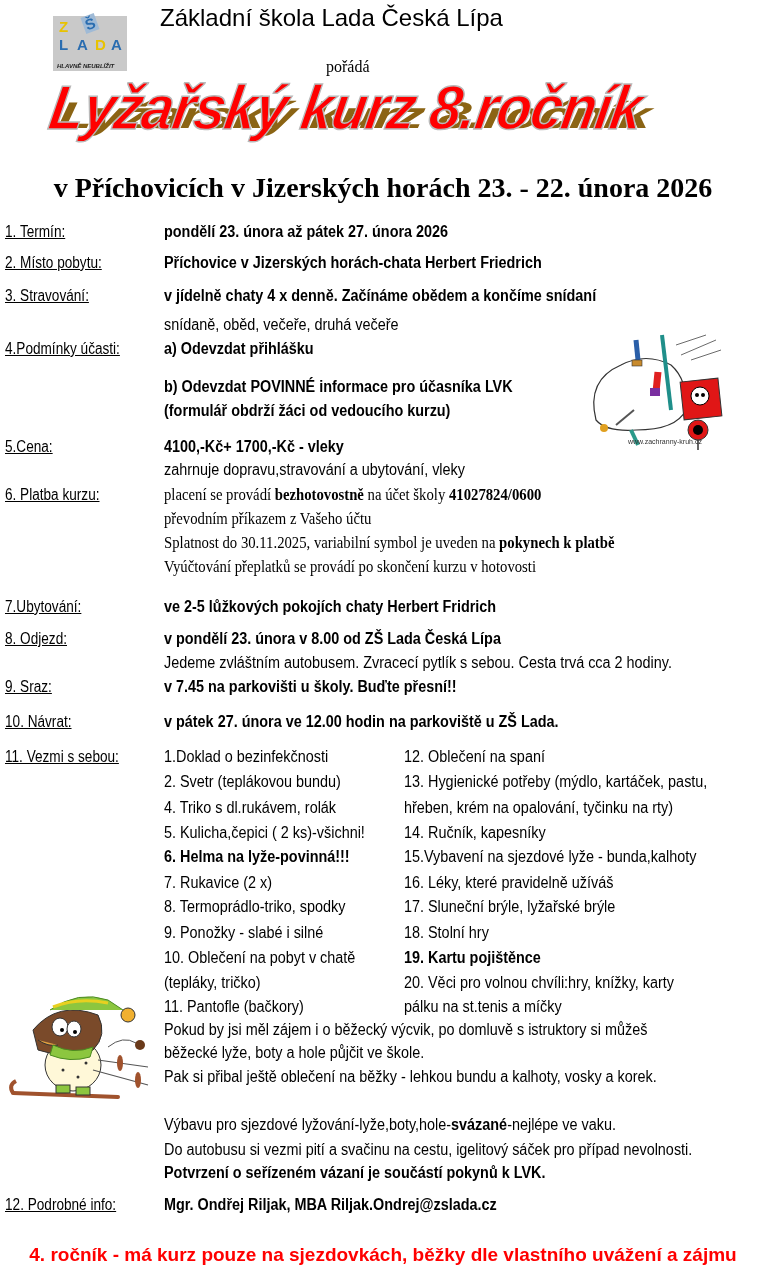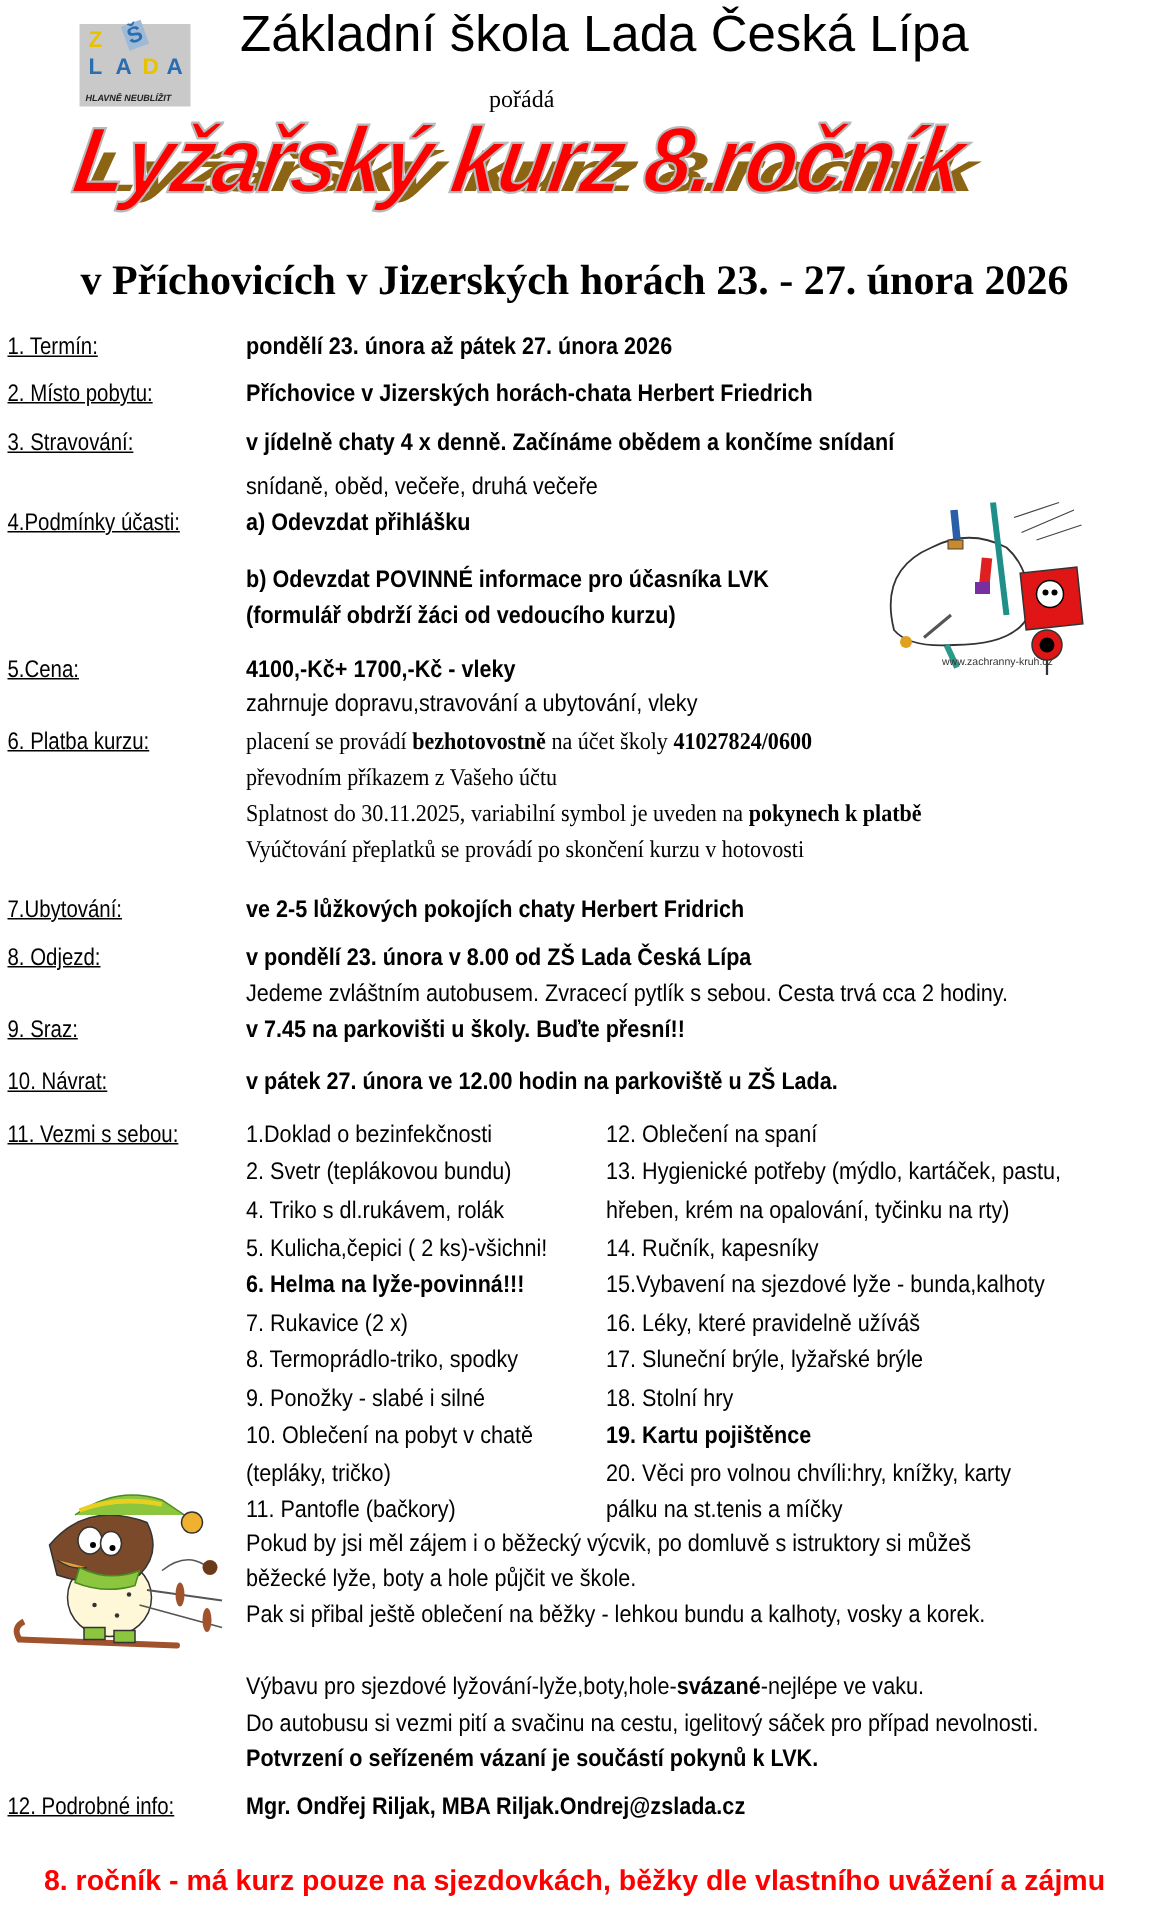--- a/index.html
+++ b/index.html
@@ -1,19 +1,19 @@
 <!DOCTYPE html>
 <html><head>
 <meta charset="utf-8">
 <style>
   html, body { margin: 0; padding: 0; background: #ffffff; }
   body { width: 766px; height: 1270px; position: relative; overflow: hidden; color: #000; }
   .abs { position: absolute; white-space: nowrap; }
 
-  #school-title { left: 160px; top: 4px; font-size: 34px; font-family: "Liberation Sans", sans-serif; }
+  #school-title { left: 160px; top: 4px; font-size: 24px; font-family: "Liberation Sans", sans-serif; }
   #logo { left: 53px; top: 16px; width: 74px; height: 55px; background: #c9c9c9; }
   #logo .puz { position:absolute; font-family: "Liberation Sans", sans-serif; font-weight: bold; font-size: 15px; }
   #logo .tag { position:absolute; left: 4px; bottom: 2px; font-size: 6px; font-weight: bold; font-style: italic; font-family: "Liberation Sans", sans-serif; color:#222; }
 
   #organizes { left: 326px; top: 58px; font-size: 16px; font-family: "Liberation Serif", serif; }
 
   .big-title { font-family: "Liberation Sans", sans-serif; font-weight: bold; font-style: italic; font-size: 62px; letter-spacing: -1px; transform: scaleX(0.92) skewX(-10deg); transform-origin: left top; }
   #title-shadow { left: 62px; top: 94px; color: #8B6414; transform: scaleX(0.92) skewX(-10deg) scaleY(0.6); }
   #title-main { left: 56px; top: 72px; color: #f00; -webkit-text-stroke: 1.5px #b9b9b9; }
 
@@ -44,21 +44,21 @@
   <span class="puz" style="left:58px;top:20px;color:#2a6db0">A</span>
   <span class="tag">HLAVNĚ NEUBLÍŽIT</span>
 </div>
 
 <div id="school-title" class="abs">Základní škola Lada Česká Lípa</div>
 <div id="organizes" class="abs">pořádá</div>
 
 <div id="title-shadow" class="abs big-title">Lyžařský kurz 8.ročník</div>
 <div id="title-main" class="abs big-title">Lyžařský kurz 8.ročník</div>
 
-<div id="subtitle" class="abs">v Příchovicích v Jizerských horách 23. - 27. února 2026</div>
+<div id="subtitle" class="abs">v Příchovicích v Jizerských horách 23. - 22. února 2026</div>
 
 <div class="abs label" style="top:223px">1. Termín:</div>
 <div class="abs val b" style="top:223px">pondělí 23. února  až pátek 27. února 2026</div>
 
 <div class="abs label" style="top:254px">2. Místo pobytu:</div>
 <div class="abs val b" style="top:254px">Příchovice v Jizerských horách-chata Herbert Friedrich</div>
 
 <div class="abs label" style="top:287px">3. Stravování:</div>
 <div class="abs val b" style="top:287px">v jídelně chaty 4 x denně. Začínáme obědem a končíme snídaní</div>
 <div class="abs val" style="top:316px">snídaně, oběd, večeře, druhá večeře</div>
@@ -179,13 +179,13 @@
 <div class="abs val" style="top:1116px">
   <span>Výbavu pro sjezdové lyžování-lyže,boty,hole-</span><b>svázané</b><span>-nejlépe ve vaku.</span>
 </div>
 <div class="abs val" style="top:1141px">Do autobusu si vezmi pití a svačinu na cestu, igelitový sáček pro případ nevolnosti.</div>
 <div class="abs val b" style="top:1164px">Potvrzení o seřízeném vázaní je součástí pokynů k LVK.</div>
 
 <div class="abs label" style="top:1196px">12. Podrobné info:</div>
 <div class="abs val b" style="top:1196px">Mgr. Ondřej Riljak, MBA  Riljak.Ondrej@zslada.cz</div>
 
 <div id="instructors" class="abs">13.Instruktoři: Radka Veselá, Eva Ježková, Riljak Ondřej</div>
-<div id="note" class="abs">8. ročník - má kurz pouze na sjezdovkách, běžky dle vlastního uvážení a zájmu</div>
+<div id="note" class="abs">4. ročník - má kurz pouze na sjezdovkách, běžky dle vlastního uvážení a zájmu</div>
 
 </body></html>

